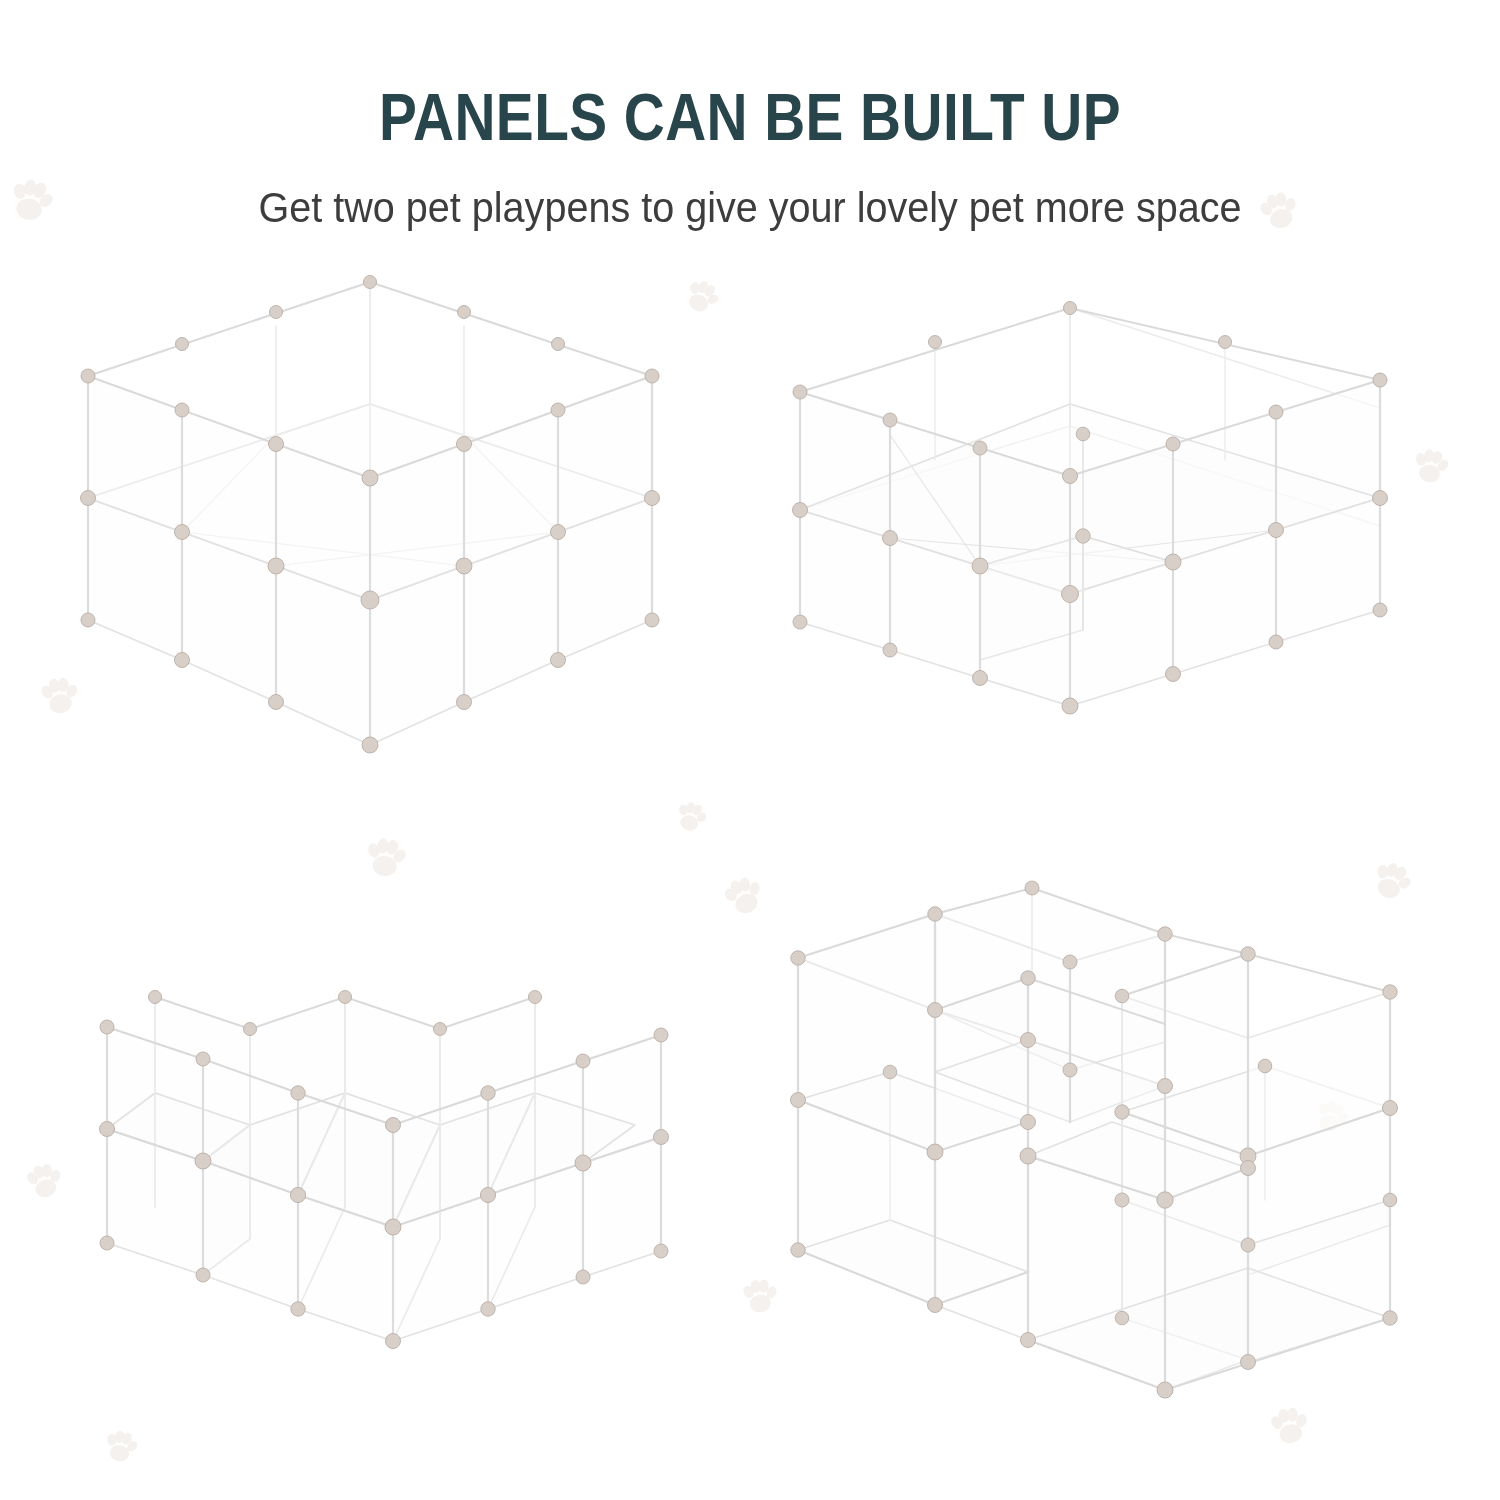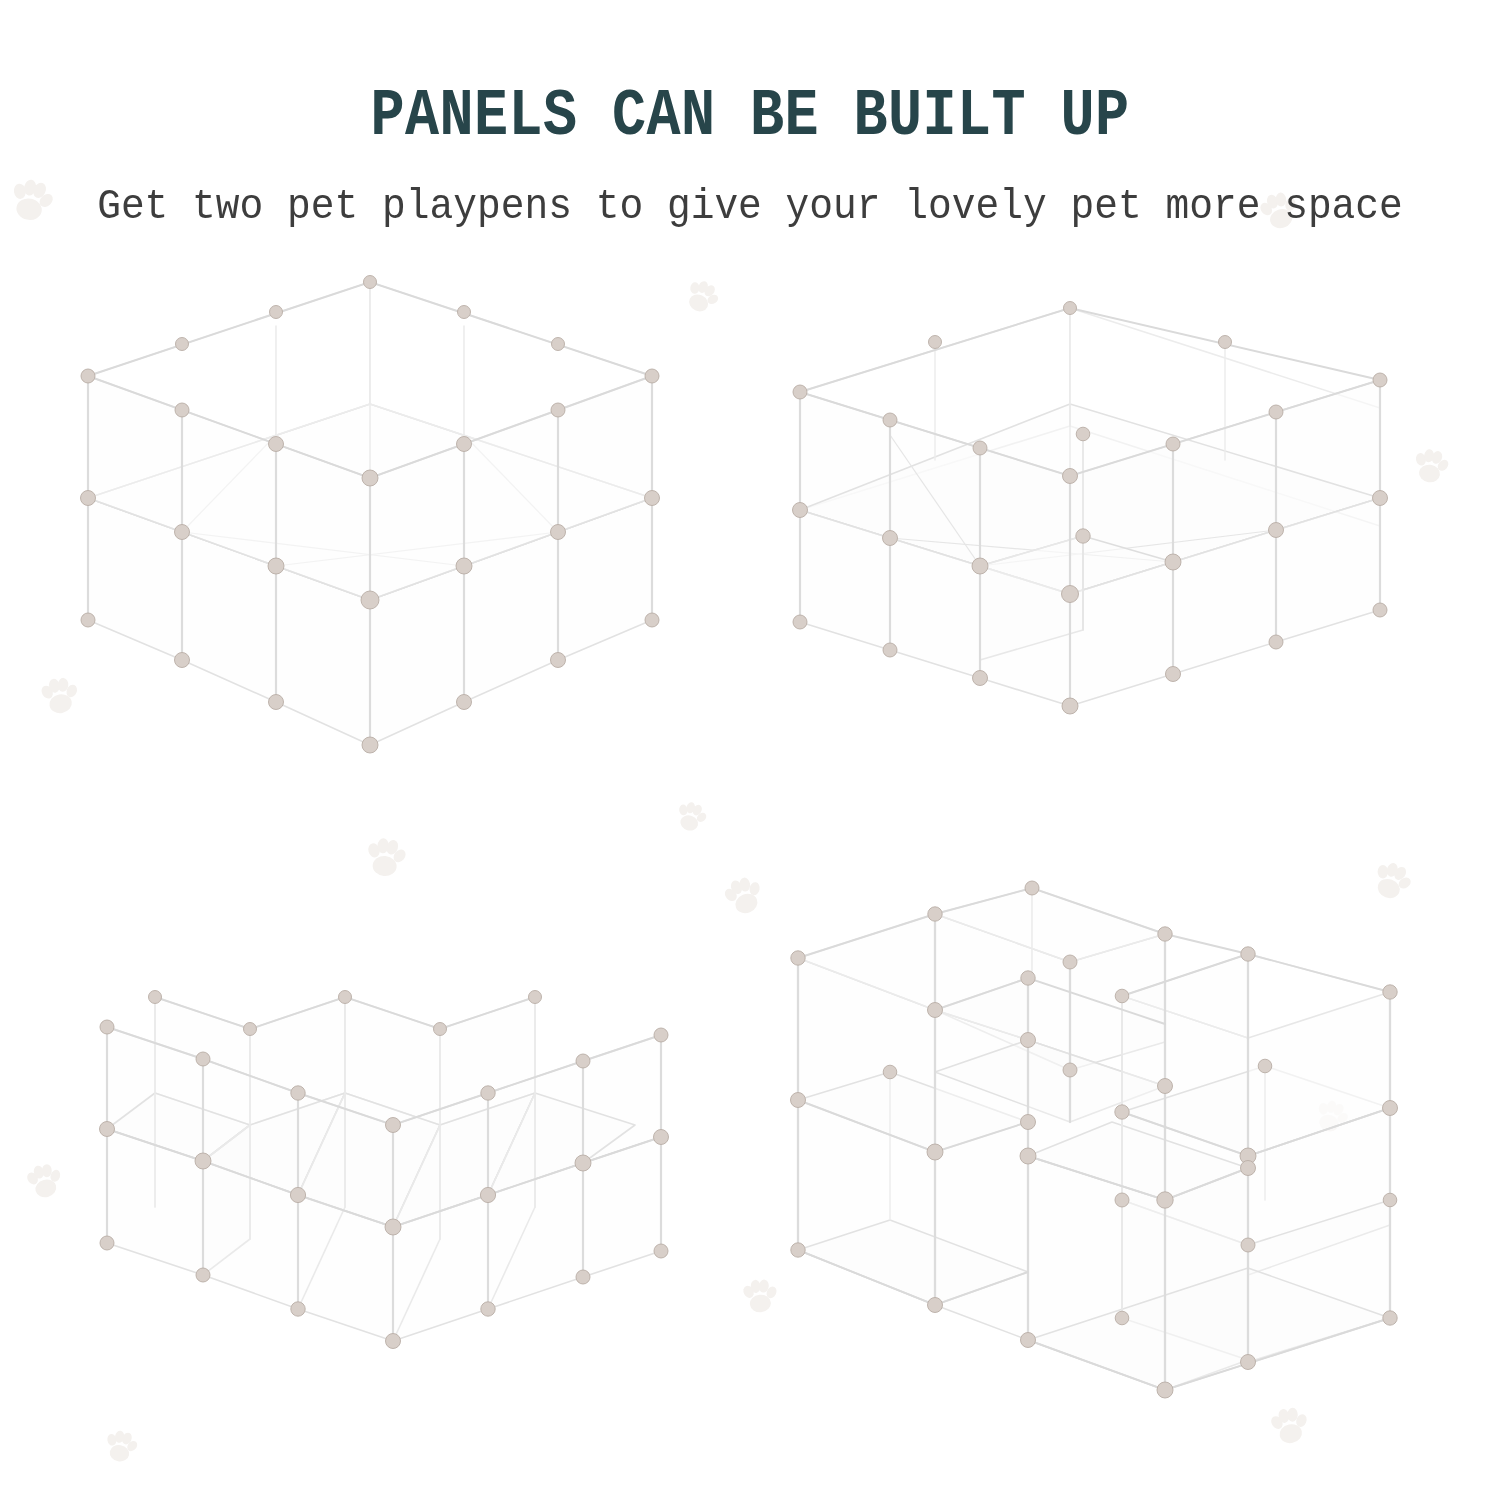--- a/index.html
+++ b/index.html
@@ -6,21 +6,21 @@
     margin: 0;
     padding: 0;
     background: #ffffff;
   }
   #page {
     position: relative;
     width: 1500px;
     height: 1500px;
     background: #ffffff;
     overflow: hidden;
-    font-family: Liberation Mono, monospace;
+    font-family: Liberation Sans, sans-serif;
   }
 
   
   #watermarks {
     position: absolute;
     inset: 0;
     pointer-events: none;
     z-index: 0;
   }
 

